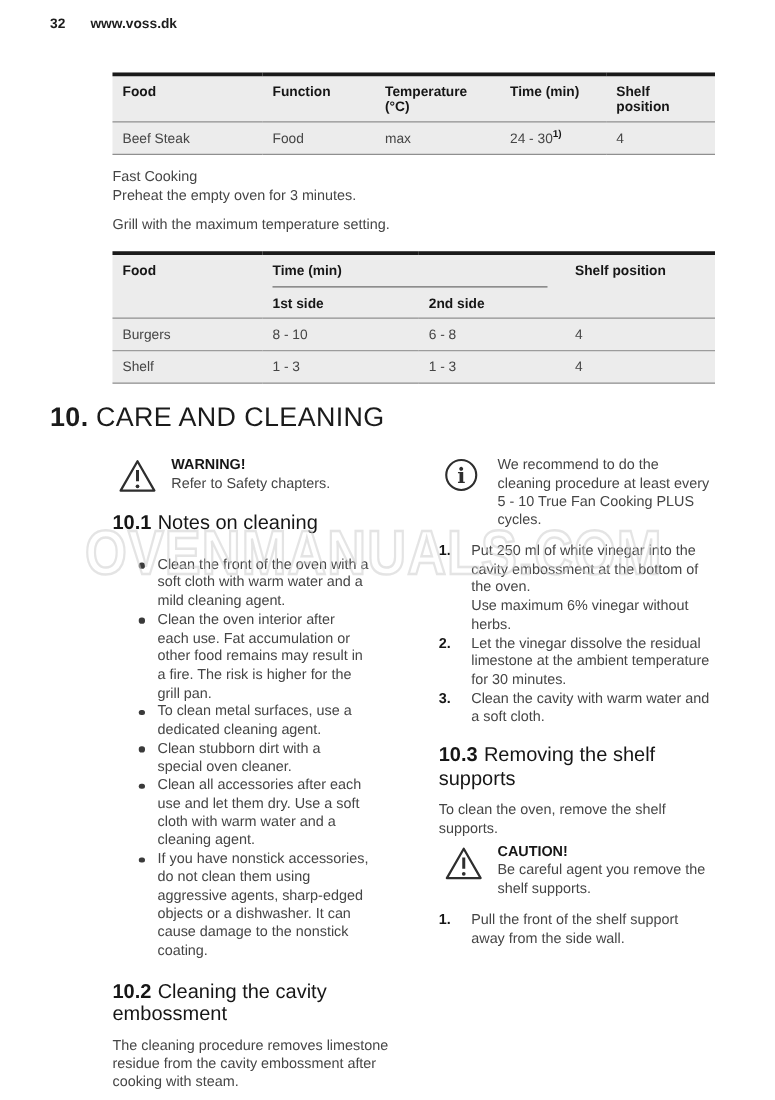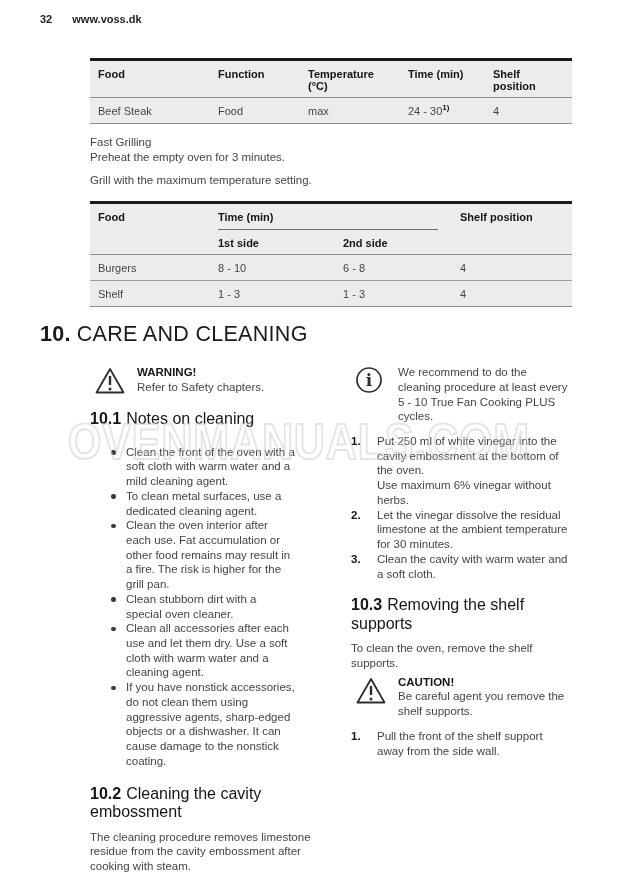--- a/index.html
+++ b/index.html
@@ -99,21 +99,21 @@
           <td>Beef Steak</td>
           <td>Food</td>
           <td>max</td>
           <td><span>24 - 30</span><sup class="fn">1)</sup></td>
           <td>4</td>
         </tr>
       </tbody>
     </table>
 
     <div class="intro">
-      <div class="para">Fast Grilling</div>
+      <div class="para">Fast Cooking</div>
       <div class="para">Preheat the empty oven for 3 minutes.</div>
       <div class="para p2">Grill with the maximum temperature setting.</div>
     </div>
 
     <table class="t2">
       <colgroup>
           <col class="c1">
           <col class="c2">
           <col class="c3">
           <col class="c4">
@@ -168,22 +168,22 @@
             <span>Refer to Safety chapters.</span>
           </span>
         </div>
 
         <h2>
           <span class="num">10.1</span><span>Notes on cleaning</span>
         </h2>
 
         <ul class="notes">
           <li>Clean the front of the oven with a soft cloth with warm water and a mild cleaning agent.</li>
+          <li>Clean the oven interior after each use. Fat accumulation or other food remains may result in a fire. The risk is higher for the grill pan.</li>
           <li>To clean metal surfaces, use a dedicated cleaning agent.</li>
-          <li>Clean the oven interior after each use. Fat accumulation or other food remains may result in a fire. The risk is higher for the grill pan.</li>
           <li>Clean stubborn dirt with a special oven cleaner.</li>
           <li>Clean all accessories after each use and let them dry. Use a soft cloth with warm water and a cleaning agent.</li>
           <li>If you have nonstick accessories, do not clean them using aggressive agents, sharp-edged objects or a dishwasher. It can cause damage to the nonstick coating.</li>
         </ul>
 
         <h2>
           <span class="num">10.2</span><span>Cleaning the cavity embossment</span>
         </h2>
         <p class="para">The cleaning procedure removes limestone residue from the cavity embossment after cooking with steam.</p>
       </div>

